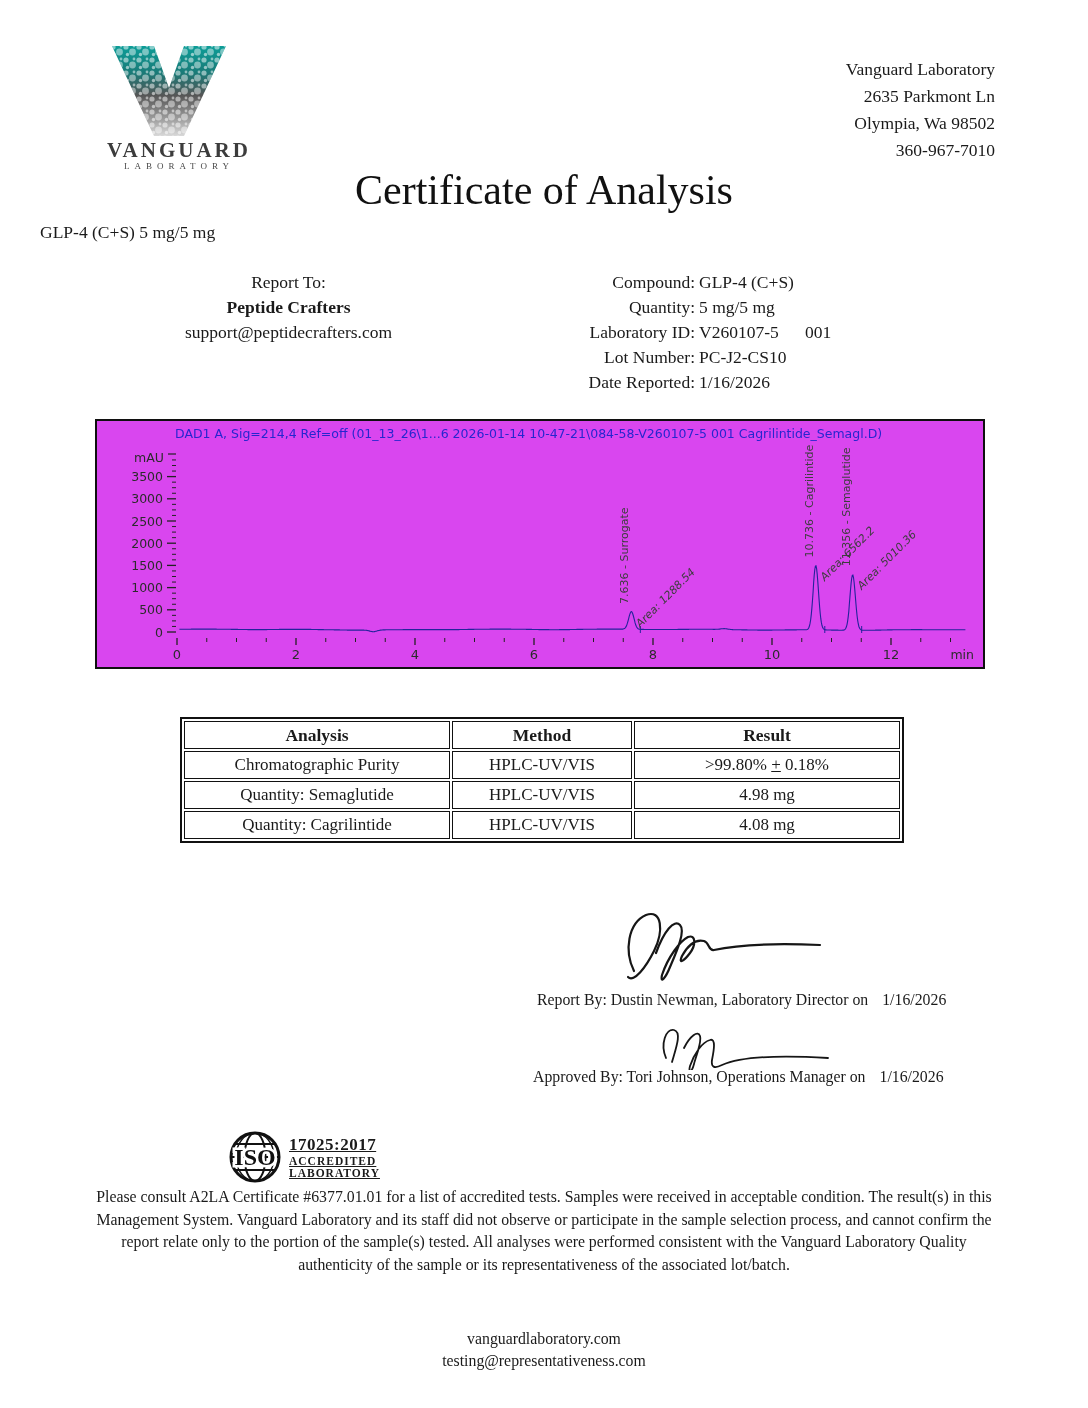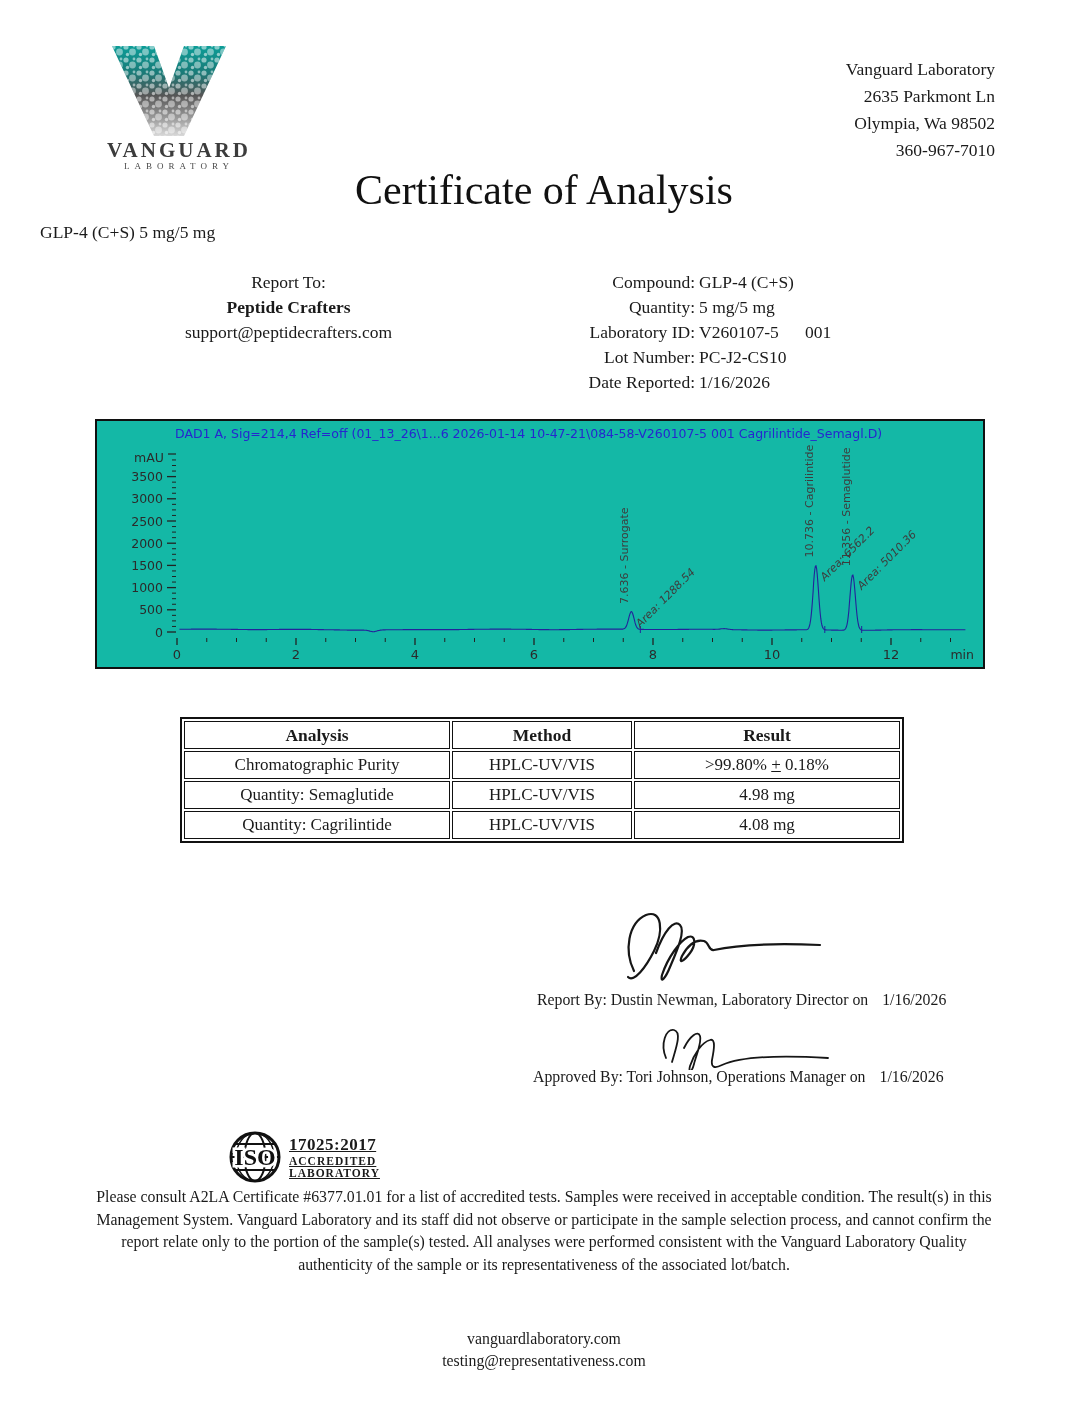--- a/index.html
+++ b/index.html
@@ -22,21 +22,21 @@
   #report-block{position:absolute;left:185px;top:270px;font-size:17.5px;line-height:25px;text-align:center;}
   #report-block .bold{font-weight:bold;}
   #details-block{position:absolute;left:470px;top:270px;display:grid;
                  grid-template-columns:225px auto;column-gap:4px;
                  font-size:17.5px;line-height:25px;}
   #details-block .lbl{text-align:right;}
   #details-block .val{text-align:left;white-space:pre;}
 
   
   #chart-box{position:absolute;left:95px;top:419px;width:890px;height:250px;
-             border:2.5px solid #101010;box-sizing:border-box;background:#14b8a6;}
+             border:2.5px solid #101010;box-sizing:border-box;background:#d946ef;}
   #chart-box svg{display:block;}
 
   
   #results{position:absolute;left:180px;top:717px;border-collapse:collapse;
            font-size:17px;text-align:center;}
   #results th,#results td{border:1.6px solid #111;padding:1px 6px;height:24px;}
   #results table{border:2.5px solid #111;}
   #results th{font-weight:bold;font-size:17.5px;}
   #results .c1{width:252px;} #results .c2{width:166px;} #results .c3{width:252px;}
   .pm{text-decoration:underline;}

